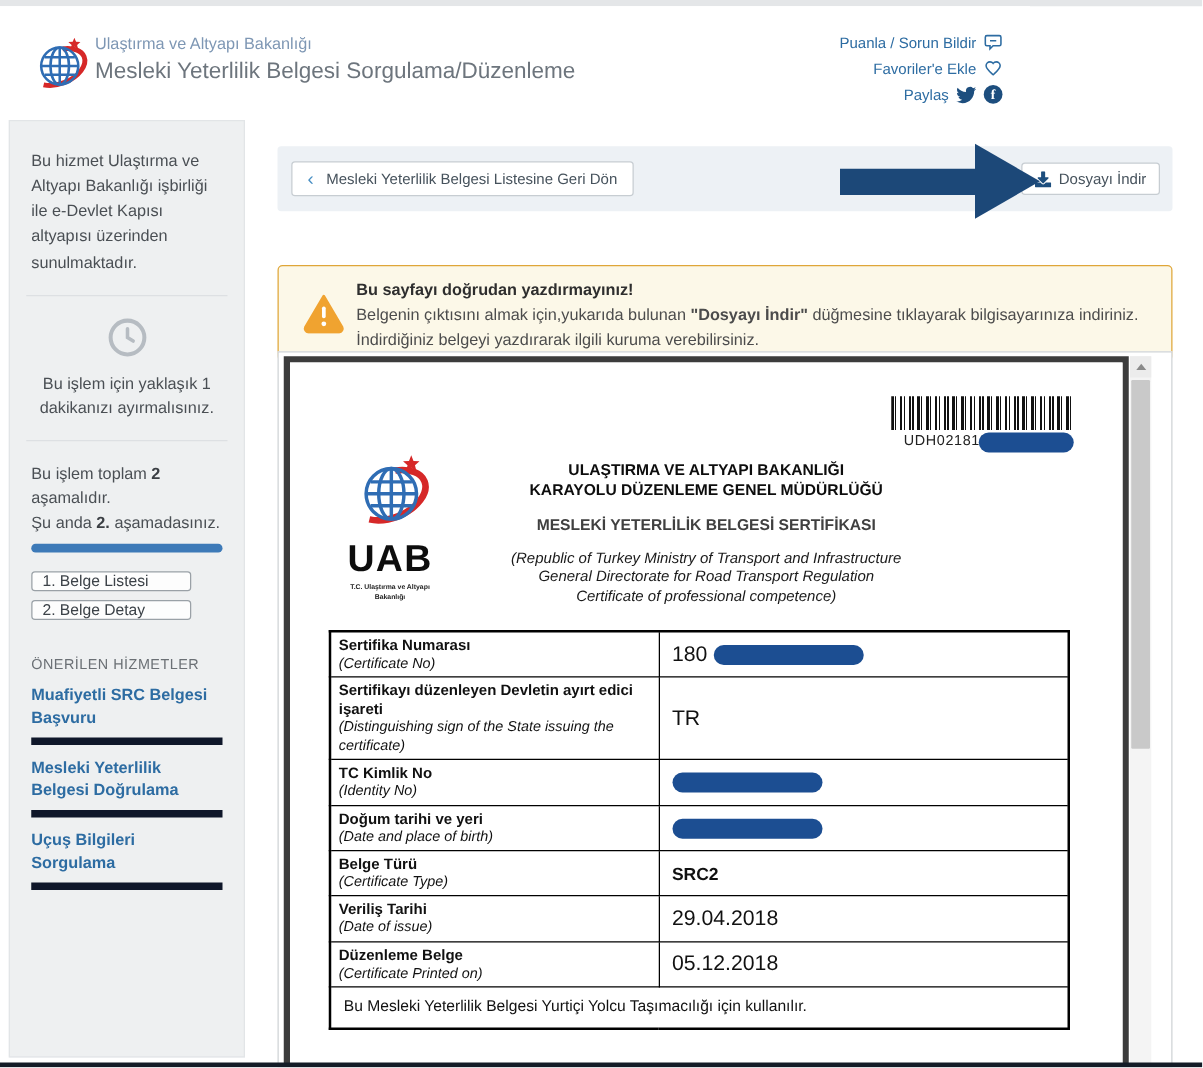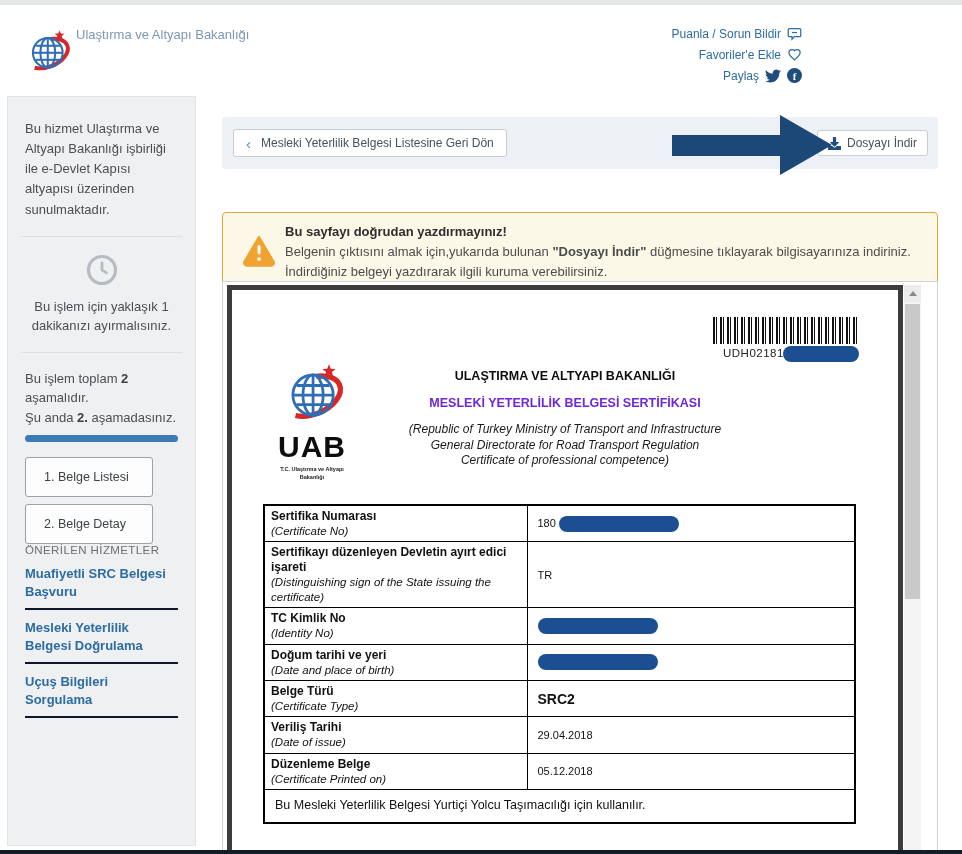--- a/index.html
+++ b/index.html
@@ -21,23 +21,23 @@
 
   
   .sidebar { position:absolute; left:7px; top:96px; width:189px; height:750px; background:#eef0f1; border:1px solid #e2e5e7; padding:22px 17px 0 17px; }
   .sb-info { font-size:13px; line-height:1.55; color:#4a4f54; }
   .sb-div { height:1px; background:#dde0e3; margin:16px -4px; }
   .sb-clock { display:flex; justify-content:center; margin:4px 0 10px 0; }
   .sb-duration { font-size:13px; line-height:1.5; color:#4a4f54; text-align:center; }
   .sb-steps { font-size:13px; line-height:1.5; color:#4a4f54; }
   .sb-steps b { color:#3b3f44; }
   .progress-track { margin-top:8px; height:7px; border-radius:4px; background:#3d7ab8; }
-  .step-box { width:128px; height:40px; background:#fdfdfd; border:1px solid #9aa1a7; border-radius:3px; font-size:12.5px; color:#3c4248; display:flex; align-items:center; padding-left:18px; margin-top:7px; }
-  .sb-heading { font-size:11.5px; color:#6b7075; letter-spacing:.4px; }
-  .sb-link { display:block; padding:9px 0 8px 0; border-bottom:2px solid #0f172a; font-size:13px; font-weight:bold; color:#2d6ca2; line-height:1.35; cursor:pointer; text-decoration:none; }
+  .step-box { width:128px; height:16px; background:#fdfdfd; border:1px solid #9aa1a7; border-radius:3px; font-size:12.5px; color:#3c4248; display:flex; align-items:center; padding-left:8px; margin-top:7px; }
+  .sb-heading { margin-top:30px; font-size:11.5px; color:#6b7075; letter-spacing:.4px; }
+  .sb-link { display:block; padding:9px 0 8px 0; border-bottom:6px solid #0f172a; font-size:13px; font-weight:bold; color:#2d6ca2; line-height:1.35; cursor:pointer; text-decoration:none; }
 
   
   .toolbar { position:absolute; left:222px; top:117px; width:716px; height:52px; background:#edf1f5; border-radius:3px; }
   .btn { background:#fff; border:1px solid #c7cdd2; border-radius:3px; font-size:12px; color:#46525c; display:flex; align-items:center; cursor:pointer; font-family:"Liberation Sans", sans-serif; }
   .back-btn { position:absolute; left:11px; top:12px; height:28px; padding:0 12px; gap:10px; }
   .back-chevron { color:#4a90c4; font-size:15px; line-height:1; }
   .dl-btn { position:absolute; right:10px; top:13px; height:26px; padding:0 10px; gap:6px; }
   .dl-btn svg { display:block; }
 
   .annot-arrow { position:absolute; left:672px; top:115px; width:160px; height:60px; pointer-events:none; }
@@ -66,29 +66,29 @@
   .redact { background:#1c4e92; border-radius:9px; }
   .barcode-redact { position:absolute; left:70px; top:1px; width:76px; height:16px; }
 
   .cert-logo { position:absolute; left:36px; top:70px; width:88px; text-align:center; }
   .cert-logo svg.globe { width:74px; height:68px; }
   .uab-text { font-size:30px; font-weight:bold; color:#0d0d0d; letter-spacing:1px; line-height:1; margin-top:0px; }
   .uab-caption { font-size:5.5px; font-weight:bold; color:#222; margin-top:3px; line-height:1.5; }
 
   .cert-head { position:absolute; left:0; top:78px; width:100%; text-align:center; }
   .org-line { font-size:12.5px; font-weight:bold; color:#0d0d0d; line-height:1.3; }
-  .cert-red-title { font-size:12.5px; font-weight:bold; color:#6d28d9; margin-top:12px; }
+  .cert-red-title { font-size:12.5px; font-weight:bold; color:#404040; margin-top:12px; }
   .cert-english { margin-top:12px; font-size:12px; font-style:italic; color:#1a1a1a; line-height:1.3; }
 
   .cert-table { position:absolute; left:31px; top:214px; width:593px; border:2px solid #000; border-collapse:collapse; }
   .cert-table td { border:1px solid #000; vertical-align:middle; }
   .cell-label { width:263px; padding:3px 6px; }
   .lbl-tr { font-size:12px; font-weight:bold; line-height:1.25; }
   .lbl-en { font-size:11.5px; font-style:italic; line-height:1.25; }
-  .cell-value { padding:3px 10px; font-size:11px; }
+  .cell-value { padding:3px 10px; font-size:17px; }
   .cell-value .redact { display:inline-block; width:120px; height:16px; vertical-align:middle; }
   .val-bold { font-weight:bold; font-size:14px; }
   .note-cell { padding:8px 10px 10px 10px; }
   .note-tr { font-size:12.5px; }
 
   .bottom-bar { position:absolute; left:0; bottom:0; width:962px; height:4px; background:#141c27; z-index:10; }
 
   .hidden-defs { position:absolute; width:0; height:0; overflow:hidden; }
 </style>
 </head>
@@ -111,20 +111,21 @@
 
 <div id="stage">
   <div class="top-strip"></div>
 
   <div class="header">
     <svg class="logo" viewBox="0 0 64 64">
         <use href="#globe"></use>
       </svg>
     <div class="title-block">
       <div class="ministry">Ulaştırma ve Altyapı Bakanlığı</div>
+      <div class="service-title">Mesleki Yeterlilik Belgesi Sorgulama/Düzenleme</div>
     </div>
     <div class="header-actions">
       <div class="h-action">
         <span>Puanla / Sorun Bildir</span>
         <svg width="15" height="15" viewBox="0 0 24 24" fill="none" stroke="#2d6ca2" stroke-width="2">
           <path d="M4 4h16a2 2 0 0 1 2 2v9a2 2 0 0 1-2 2h-8l-4 4v-4H4a2 2 0 0 1-2-2V6a2 2 0 0 1 2-2z"></path>
             <path d="M8 10.5h8"></path>
         </svg>
       </div>
       <div class="h-action">
@@ -218,20 +219,21 @@
             </svg>
           <div class="uab-text">UAB</div>
           <div class="uab-caption">
             <span>T.C. Ulaştırma ve Altyapı</span><br>
             <span>Bakanlığı</span>
           </div>
         </div>
 
         <div class="cert-head">
           <div class="org-line">ULAŞTIRMA VE ALTYAPI BAKANLIĞI</div>
+          <div class="org-line">KARAYOLU DÜZENLEME GENEL MÜDÜRLÜĞÜ</div>
           <div class="cert-red-title">MESLEKİ YETERLİLİK BELGESİ SERTİFİKASI</div>
           <div class="cert-english">
             <div>(Republic of Turkey Ministry of Transport and Infrastructure</div>
             <div>General Directorate for Road Transport Regulation</div>
             <div>Certificate of professional competence)</div>
           </div>
         </div>
 
         <table class="cert-table">
           <tbody>

